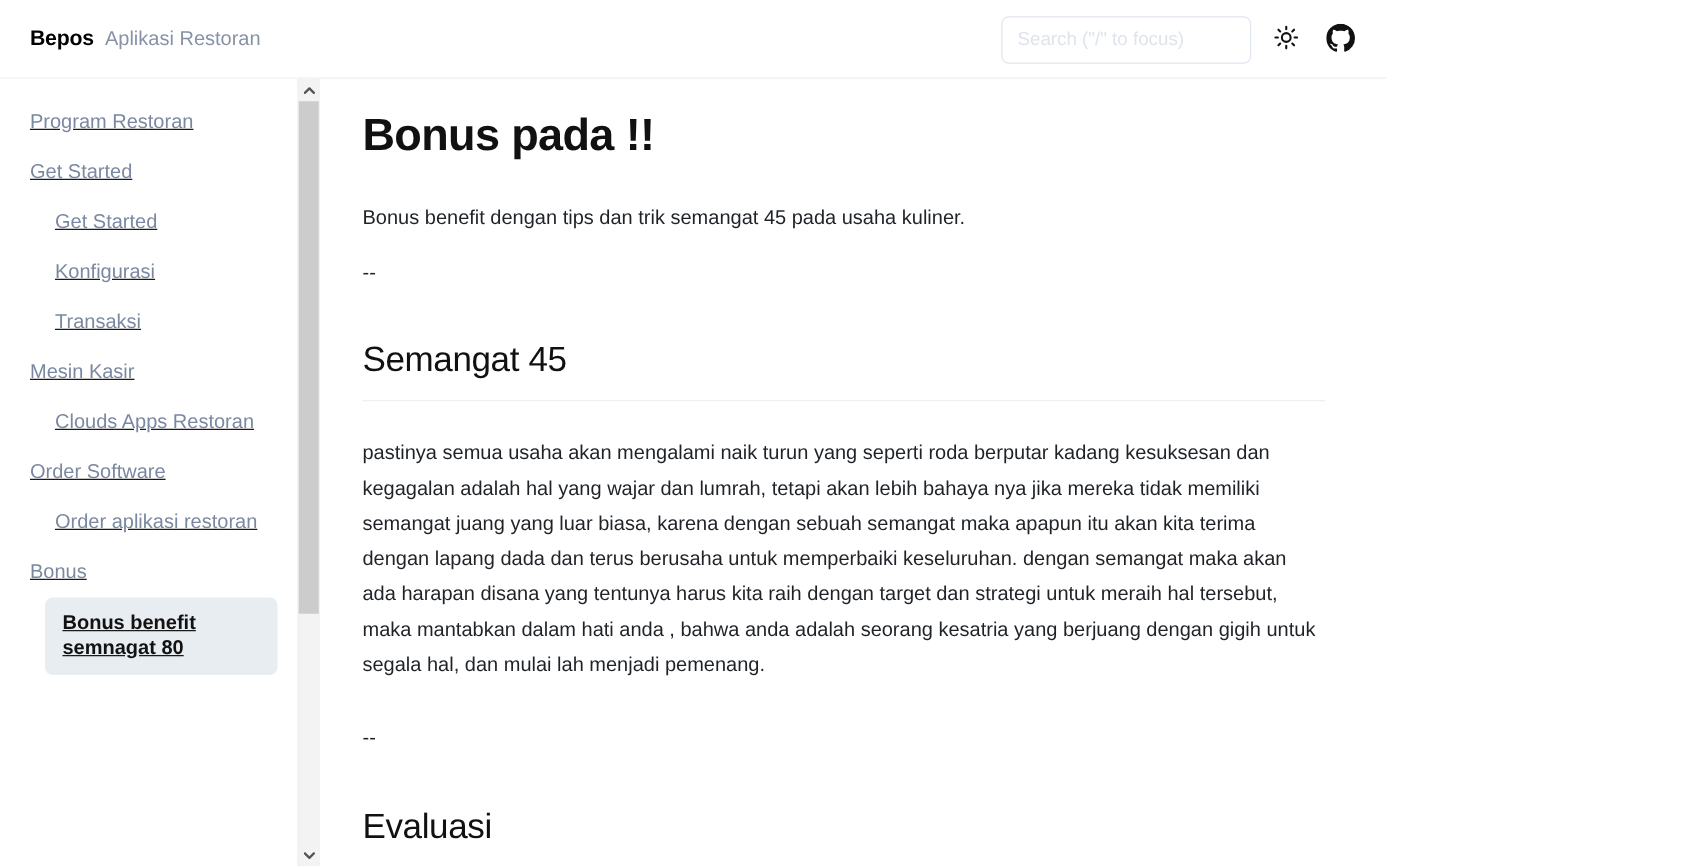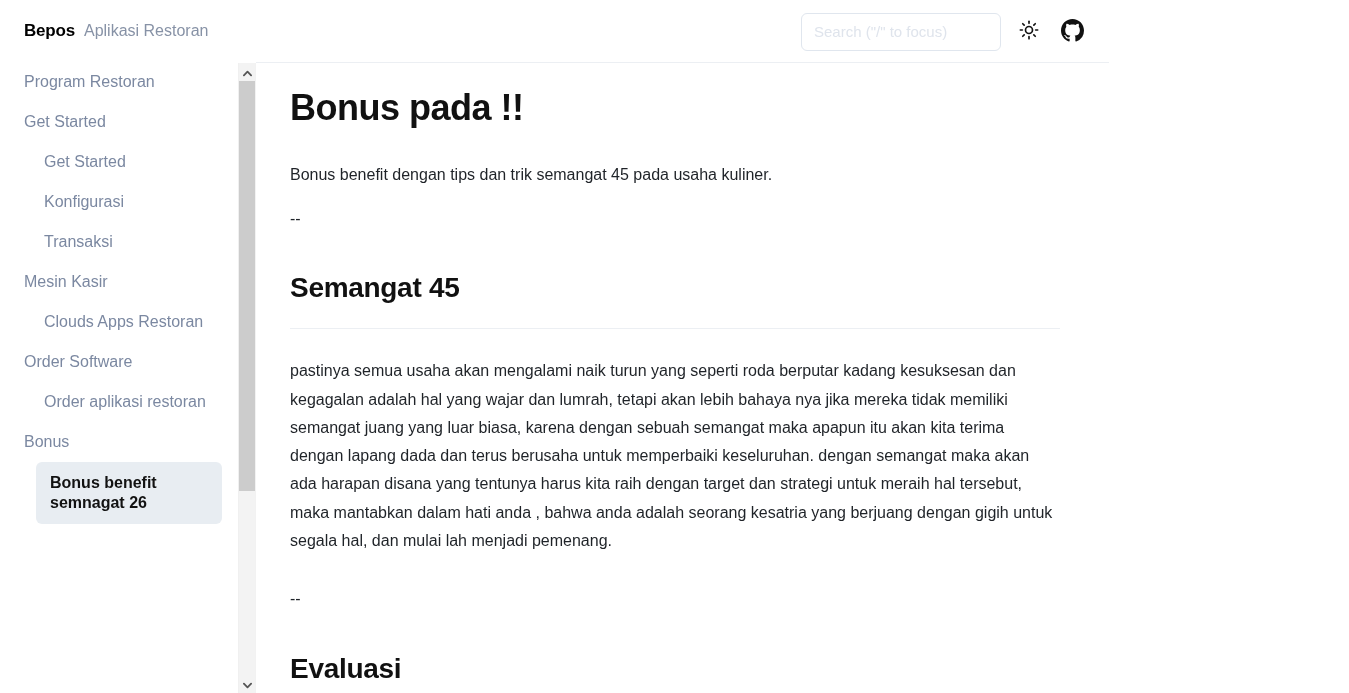--- a/index.html
+++ b/index.html
@@ -71,26 +71,27 @@
     justify-content: center;
     background: none;
     border: none;
     cursor: pointer;
     padding: 0;
   }
 
   
   .sidebar {
     position: absolute;
-    top: 47px; left: 0;
+    top: 63px; left: 0;
     width: 256px;
     height: 630px;
     background: #ffffff;
     overflow: hidden;
     padding-top: 15px;
+    text-decoration: underline;
   }
   .nav-list { list-style: none; }
   .nav-item {
     display: block;
     font-size: 16px;
     color: #7b88a1;
     text-decoration: none;
     padding: 10px 0 10px 24px;
     line-height: 1.25;
     cursor: pointer;
@@ -173,24 +174,24 @@
     margin-bottom: 20px;
   }
   .doc-sep {
     font-size: 16px;
     color: #1f2328;
     line-height: 1.2;
     margin-bottom: 44px;
   }
   .doc-h2 {
     font-size: 28px;
-    font-weight: bold;
+    font-weight: normal;
     color: #111111;
     letter-spacing: -0.3px;
-    padding-bottom: 24px;
+    padding-bottom: 16px;
     border-bottom: 1px solid #eceff3;
     width: 770px;
     margin-bottom: 28px;
   }
   .doc-body {
     font-size: 16px;
     color: #1f2328;
     line-height: 1.77;
     width: 768px;
     margin-bottom: 34px;
@@ -260,21 +261,21 @@
     <li>
         <a class="nav-item level-1">Order Software</a>
       </li>
     <li>
         <a class="nav-item level-2">Order aplikasi restoran</a>
       </li>
     <li>
         <a class="nav-item level-1">Bonus</a>
       </li>
     <li>
-        <a class="nav-item active">Bonus benefit semnagat 26</a>
+        <a class="nav-item active">Bonus benefit semnagat 80</a>
       </li>
   </ul>
 </nav>
 
 <div class="scrollbar">
   <div class="sb-btn up">
     <span>
       <svg width="9" height="7" viewBox="0 0 10 7" fill="none" stroke="#555555" stroke-width="2" stroke-linecap="round" stroke-linejoin="round">
         <polyline points="1,5.5 5,1.5 9,5.5"></polyline>
       </svg>

